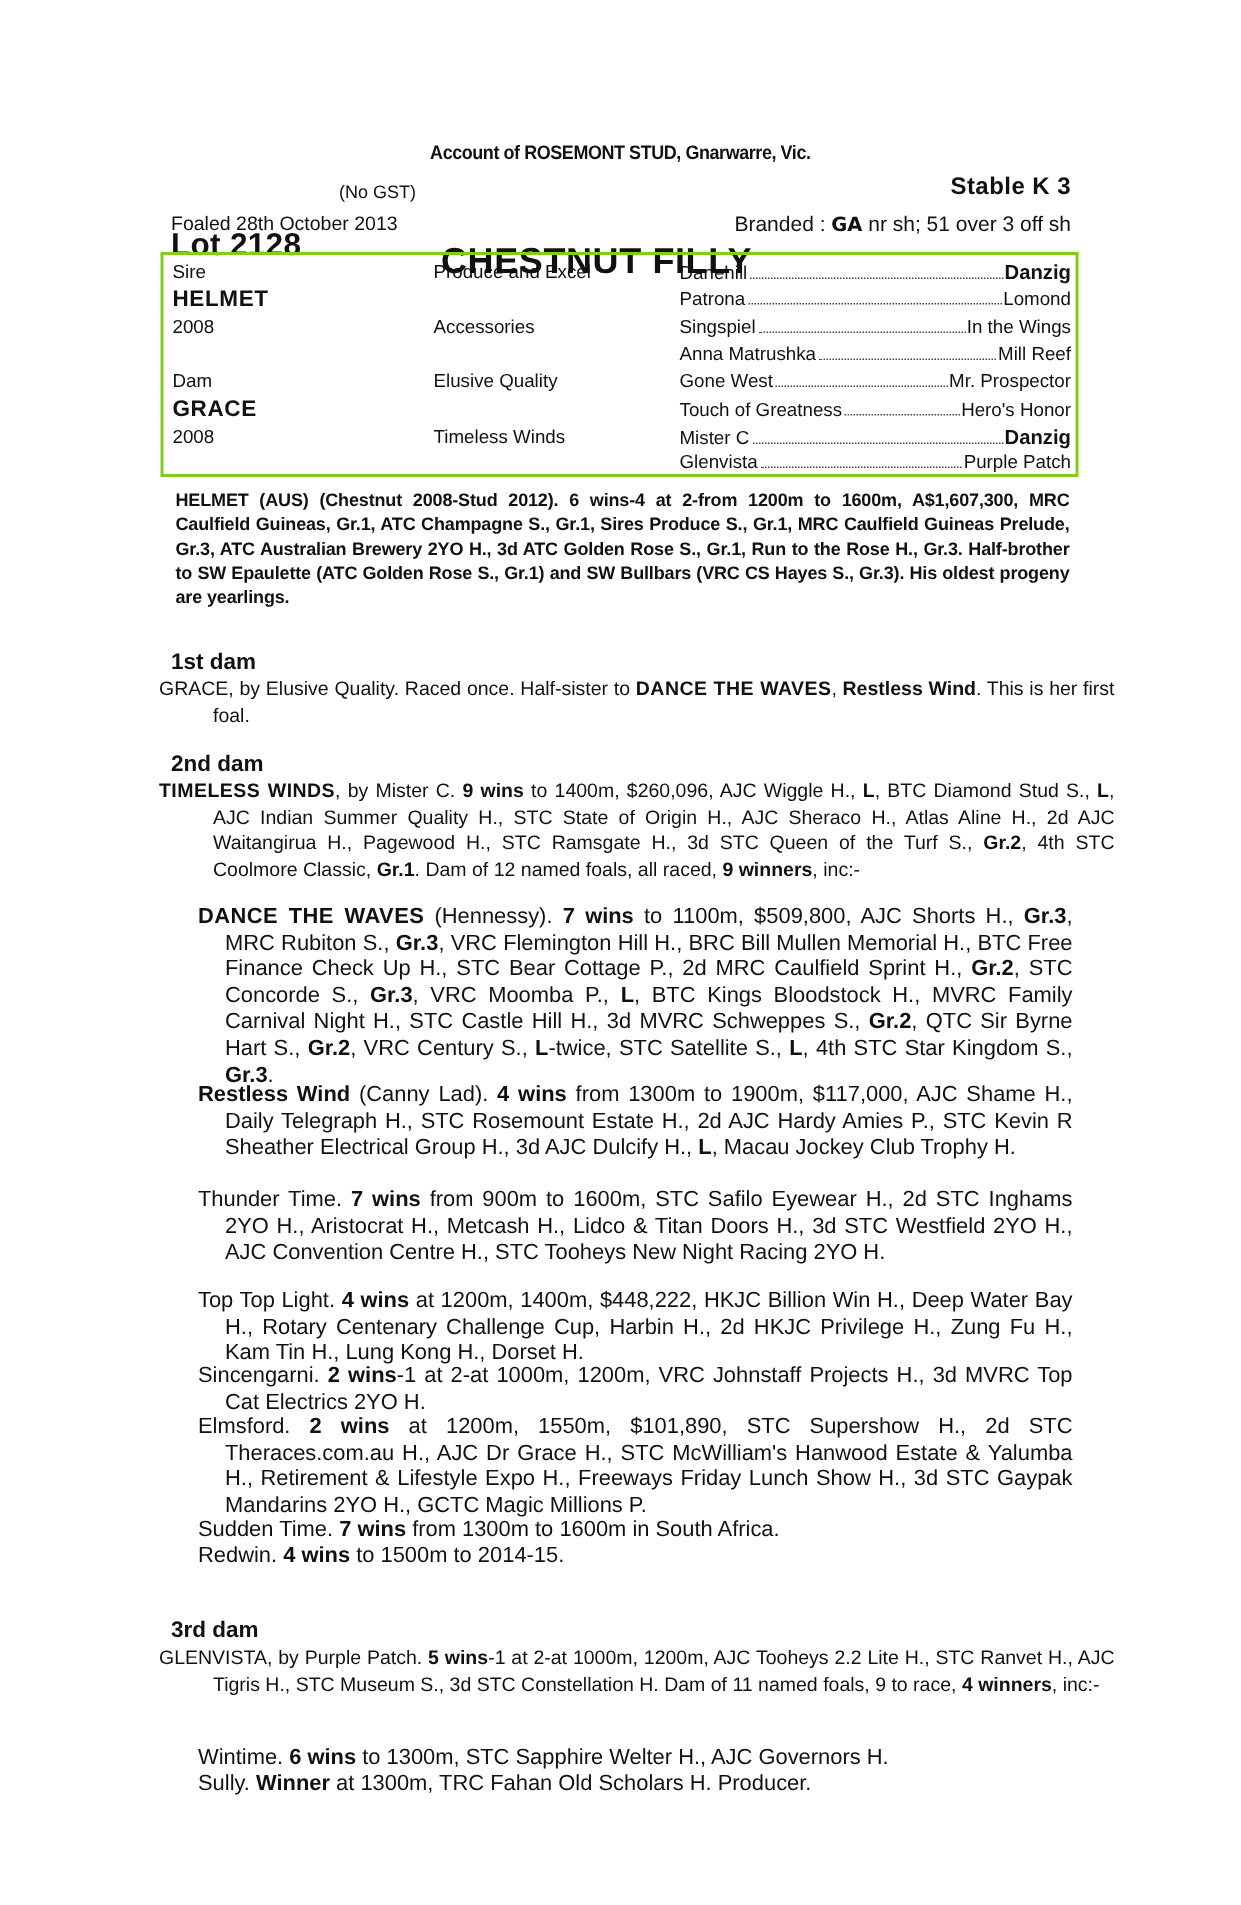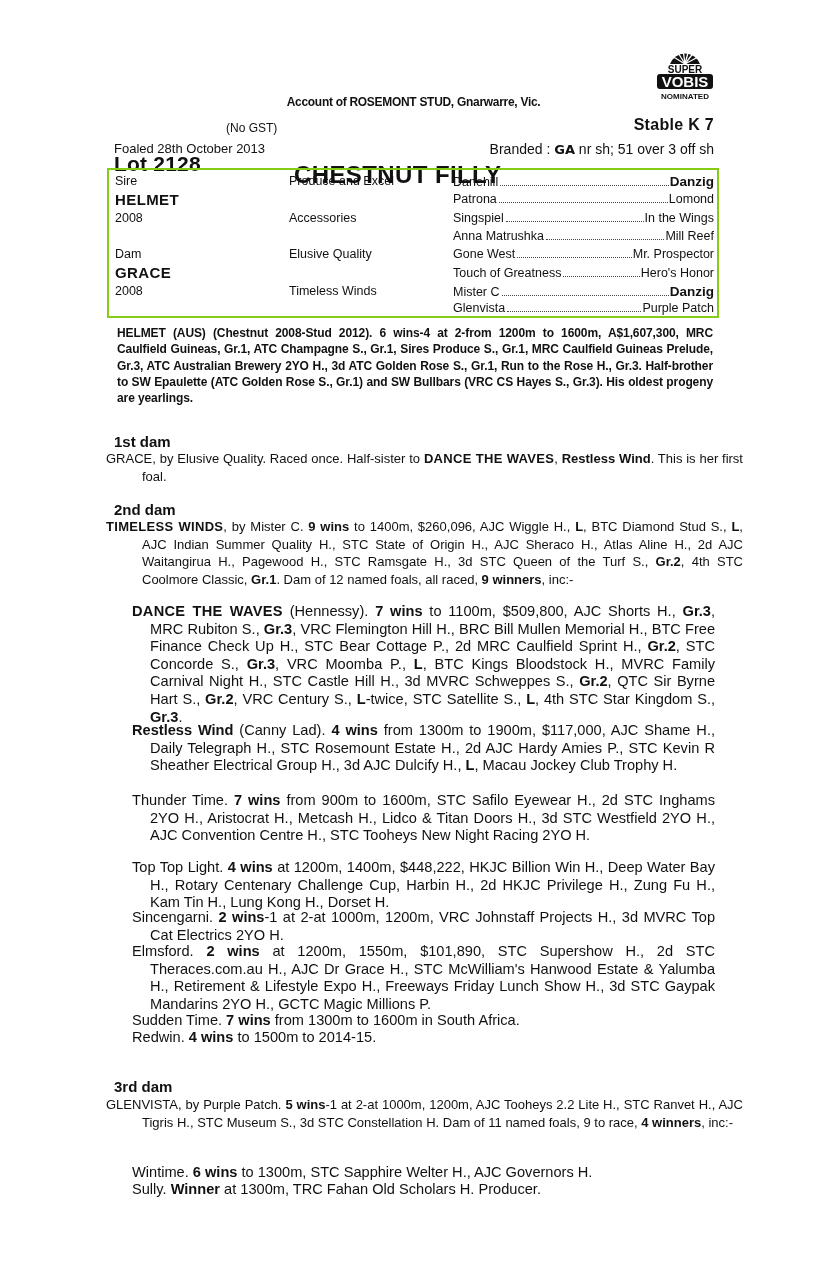--- a/index.html
+++ b/index.html
@@ -41,45 +41,28 @@
     .entry { text-indent: -36px; padding-left: 36px; }
     .entry-sub { position: absolute; width: 583px; left: 132px; font-size: 14.6px; line-height: 17.6px; text-align: justify; text-indent: -18px; padding-left: 18px; box-sizing: border-box; }
     .last-left { text-align-last: left; }
     .hb { font-weight: bold; letter-spacing: 0.3px; }
   </style>
 </head>
 <body>
 
 <div class="page">
 
-  <div class="logo">
-    <svg width="74" height="60" viewBox="0 0 74 60">
-      <path d="M22 20 A16 16 0 0 1 52 20 Z" fill="#111"></path>
-      <g stroke="#fff" stroke-width="1.3">
-        <line x1="37" y1="20" x2="24" y2="12"></line>
-          <line x1="37" y1="20" x2="29" y2="7"></line>
-        <line x1="37" y1="20" x2="35" y2="5"></line>
-          <line x1="37" y1="20" x2="41" y2="5"></line>
-        <line x1="37" y1="20" x2="46" y2="8"></line>
-          <line x1="37" y1="20" x2="50" y2="13"></line>
-      </g>
-      <text x="37" y="29" text-anchor="middle" font-family="Liberation Sans, sans-serif" font-weight="bold" font-size="10" fill="#111">SUPER</text>
-      <rect x="9" y="30" width="56" height="15" rx="3" fill="#111"></rect>
-      <text x="37" y="43" text-anchor="middle" font-family="Liberation Sans, sans-serif" font-weight="bold" font-size="15" fill="#fff">VOBIS</text>
-      <text x="37" y="55" text-anchor="middle" font-family="Liberation Sans, sans-serif" font-weight="bold" font-size="8" fill="#111">NOMINATED</text>
-    </svg>
-  </div>
 
   <div class="account">Account of ROSEMONT STUD, Gnarwarre, Vic.</div>
 
   <div class="lot-line">
     <span class="lot-num">Lot 2128</span>
     <span class="lot-gst">(No GST)</span>
     <span class="lot-desc">CHESTNUT FILLY</span>
-    <span class="lot-stable">Stable K 7</span>
+    <span class="lot-stable">Stable K 3</span>
   </div>
 
   <div class="foaled">Foaled 28th October 2013</div>
   <div class="branded">
     <span>Branded :</span>
     <span class="brand-mark">GA</span>
     <span>nr sh; 51 over 3 off sh</span>
   </div>
 
   <div class="pedigree">

